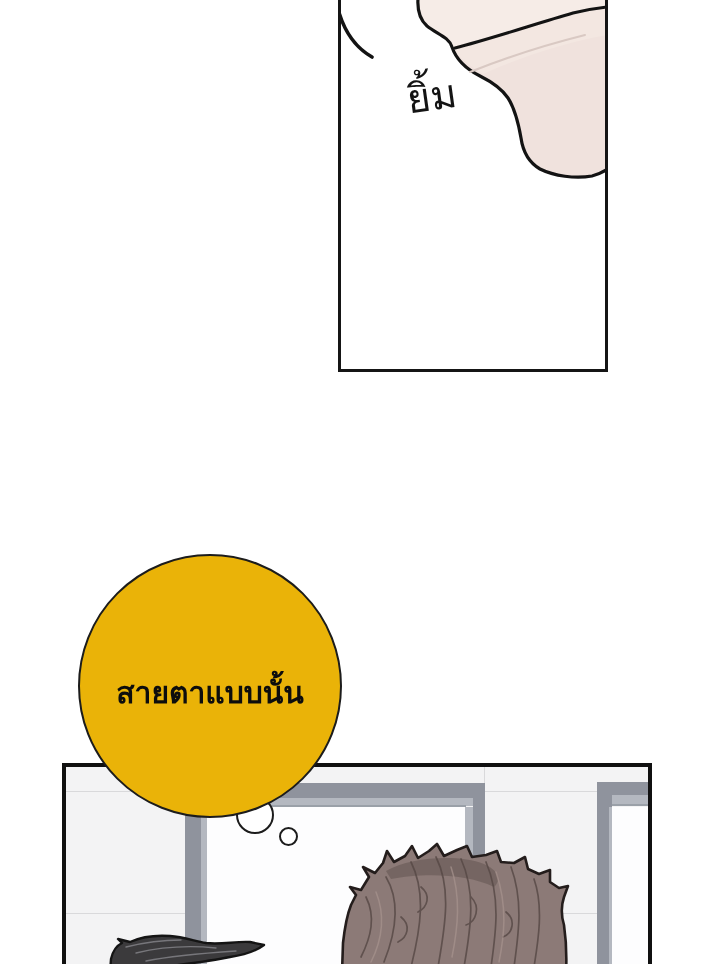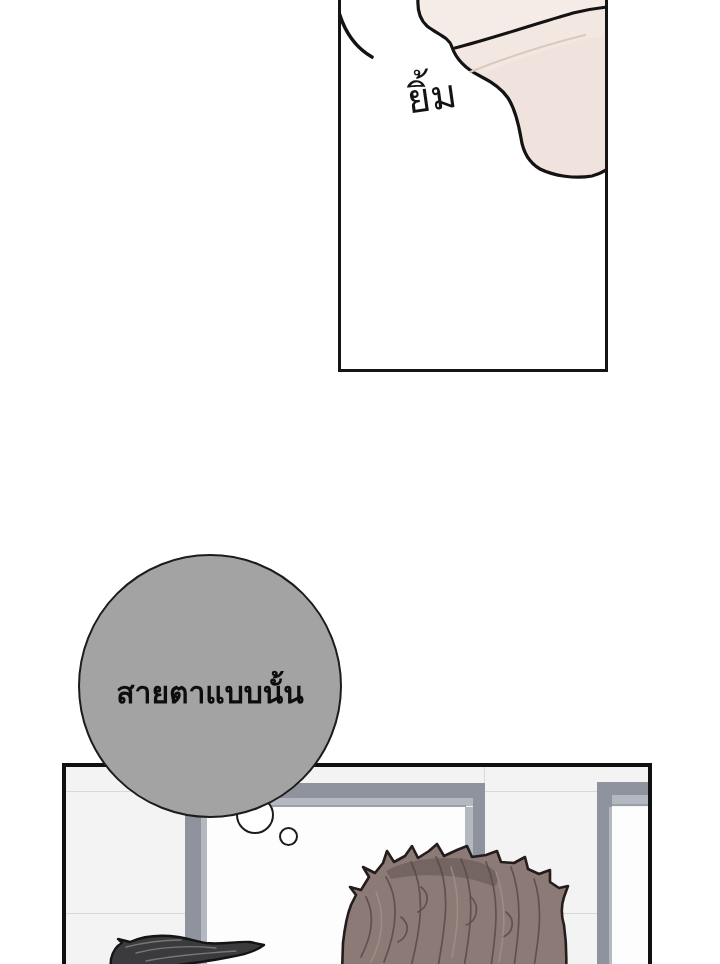--- a/index.html
+++ b/index.html
@@ -20,21 +20,21 @@
   #panel-bottom .abs{position:absolute;}
   .seam{background:#d9d9db;height:1px;}
   .vseam{background:#d9d9db;width:1px;}
   .frame-dark{background:#8f939d;}
   .frame-light{background:#b4b8c0;}
   .frame-mid{background:#9aa0a8;}
   .opening{background:#fdfdfe;}
   
   .bubble-main{
     position:absolute;left:78px;top:554px;width:264px;height:264px;
-    background:#a3a3a3;border:2px solid #1c1c1c;border-radius:50%;
+    background:#eab308;border:2px solid #1c1c1c;border-radius:50%;
     z-index:5;display:flex;flex-direction:row;justify-content:center;
     align-items:center;padding-top:12px;box-sizing:border-box;
   }
   .bubble-line{
     margin:0;font-size:30px;line-height:37px;font-weight:700;color:#0d0d0d;
     text-align:center;white-space:nowrap;
     font-family:"Liberation Sans","DejaVu Sans",sans-serif;
   }
   .bubble-bump{
     position:absolute;left:236px;top:796px;width:34px;height:34px;

